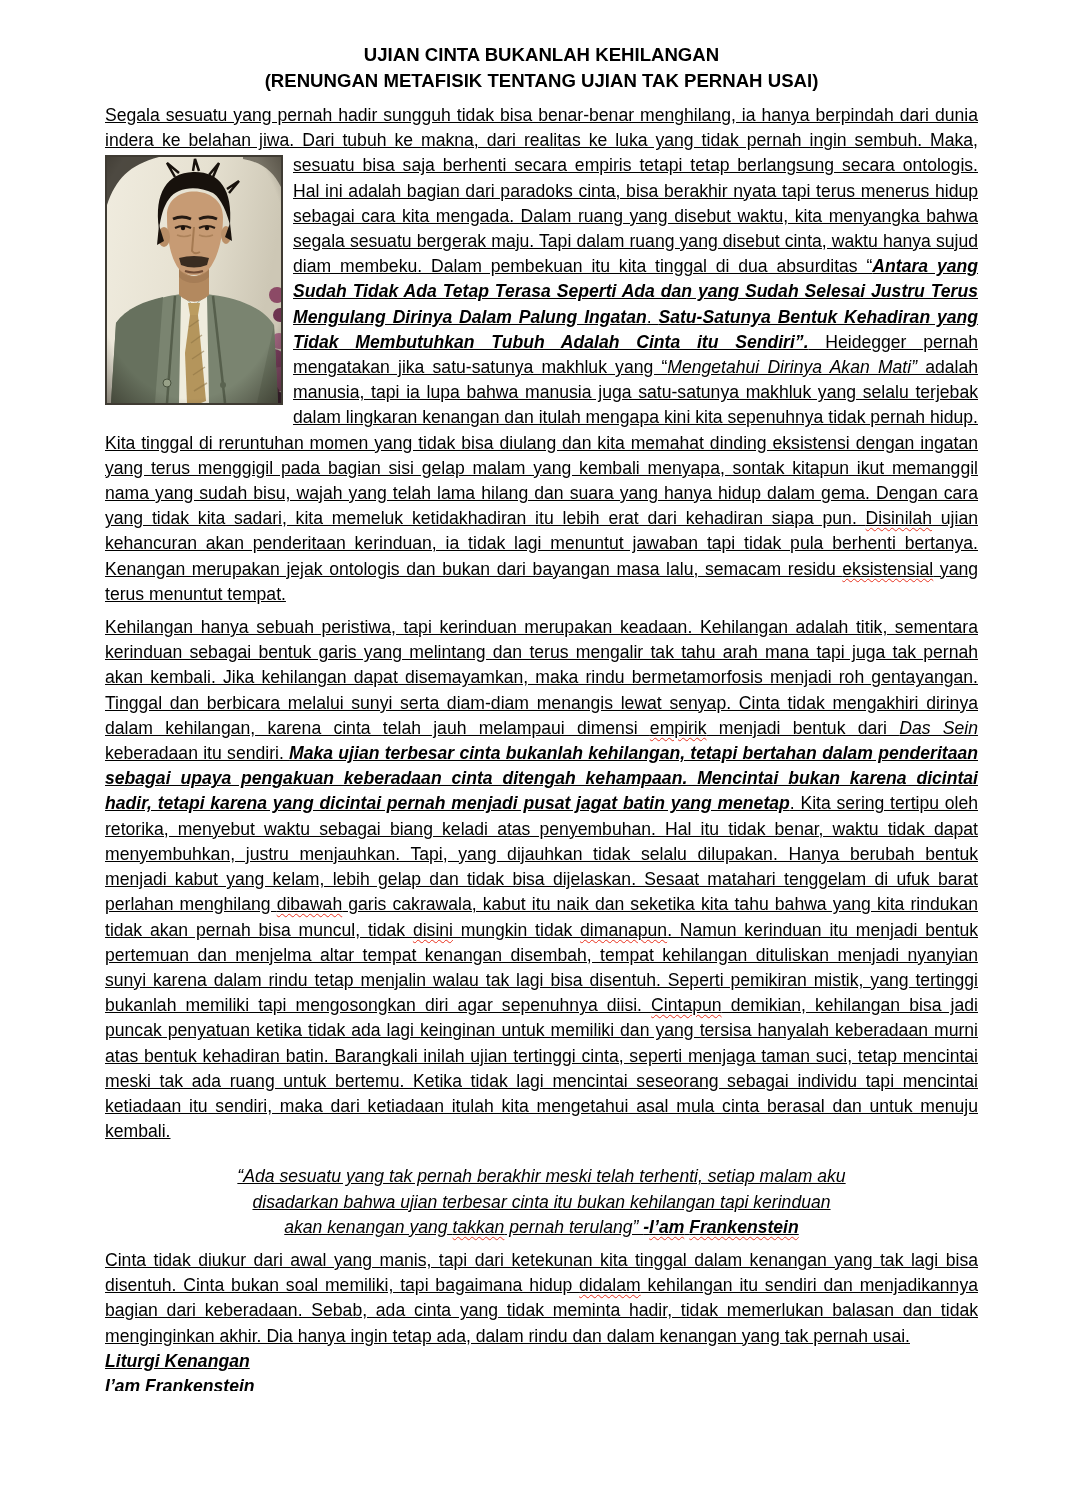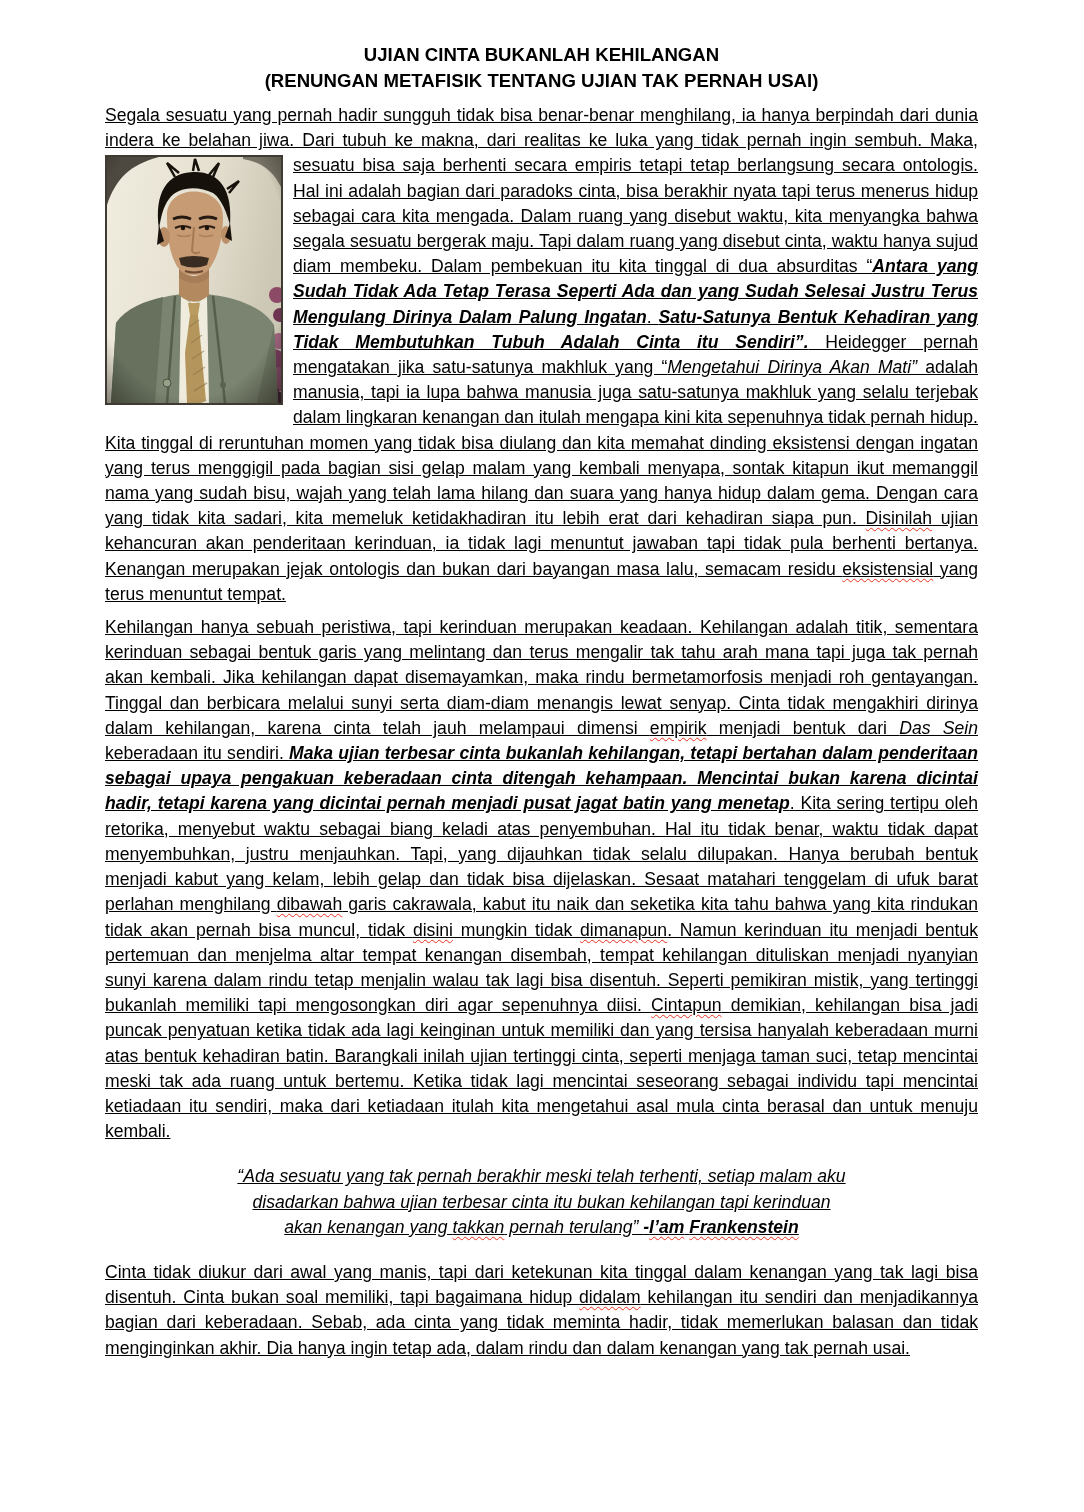--- a/index.html
+++ b/index.html
@@ -11,21 +11,21 @@
     font-family:"Liberation Sans","DejaVu Sans",sans-serif;
     color:#000;
     box-sizing:border-box;
     padding:42px 106px 0 105px;
     font-size:17.6px;
     line-height:25.2px;
   }
   .title-block{text-align:center;font-weight:bold;font-size:18.6px;line-height:26px;margin:0 0 9px 0;}
   .doc-content p{margin:0 0 8px 0;text-decoration:underline;}
   .doc-content p.para{text-align:justify;}
-  .doc-content p.quote{text-align:center;margin:20px 0 20px 0;}
+  .doc-content p.quote{text-align:center;margin:20px 0 8px 0;}
   .doc-content p.last-para{margin-bottom:0;}
   .doc-content p.sig{margin:0;text-align:left;}
   .b{font-weight:bold;}
   .i{font-style:italic;}
   .sq{
     text-decoration-line:underline;
     text-decoration-style:wavy;
     text-decoration-color:var(--sq,#e8301d);
     text-decoration-thickness:1.3px;
     text-underline-offset:3px;
@@ -111,14 +111,16 @@
       </g>
       <rect width="174" height="246" fill="url(#vig)"></rect>
       <path d="M0,0 L52,0 C22,8 9,22 0,48 Z" fill="#17130c" opacity="0.75"></path>
       <path d="M174,0 L174,30 C166,14 154,5 136,2 L136,0 Z" fill="#17130c" opacity="0.5"></path>
     </svg>
   </span>
 <span>secara ontologis. Hal ini adalah bagian dari paradoks cinta, bisa berakhir nyata tapi terus menerus hidup sebagai cara kita mengada. Dalam ruang yang disebut waktu, kita menyangka bahwa segala sesuatu bergerak maju. Tapi dalam ruang yang disebut cinta, waktu hanya sujud diam membeku. Dalam pembekuan itu kita tinggal di dua absurditas “</span><span class="b i">Antara yang Sudah Tidak Ada Tetap Terasa Seperti Ada dan yang Sudah Selesai Justru Terus Mengulang Dirinya Dalam Palung Ingatan</span><span>. </span><span class="b i">Satu-Satunya Bentuk Kehadiran yang Tidak Membutuhkan Tubuh Adalah Cinta itu Sendiri”.</span><span> Heidegger pernah mengatakan jika satu-satunya makhluk yang “</span><span class="i">Mengetahui Dirinya Akan Mati”</span><span> adalah manusia, tapi ia lupa bahwa manusia juga satu-satunya makhluk yang selalu terjebak dalam lingkaran kenangan dan itulah mengapa kini kita sepenuhnya tidak pernah hidup. Kita tinggal di reruntuhan momen yang tidak bisa diulang dan kita memahat dinding eksistensi dengan ingatan yang terus menggigil pada bagian sisi gelap malam yang kembali menyapa, sontak kitapun ikut memanggil nama yang sudah bisu, wajah yang telah lama hilang dan suara yang hanya hidup dalam gema. Dengan cara yang tidak kita sadari, kita memeluk ketidakhadiran itu lebih erat dari kehadiran siapa pun. </span><span class="sq">Disinilah</span><span> ujian kehancuran akan penderitaan kerinduan, ia tidak lagi menuntut jawaban tapi tidak pula berhenti bertanya. Kenangan merupakan jejak ontologis dan bukan dari bayangan masa lalu, semacam residu </span><span class="sq">eksistensial</span><span> yang terus menuntut tempat.</span></p>
       <p class="para"><span>Kehilangan hanya sebuah peristiwa, tapi kerinduan merupakan keadaan. Kehilangan adalah titik, sementara kerinduan sebagai bentuk garis yang melintang dan terus mengalir tak tahu arah mana tapi juga tak pernah akan kembali. Jika kehilangan dapat disemayamkan, maka rindu bermetamorfosis menjadi roh gentayangan. Tinggal dan berbicara melalui sunyi serta diam-diam menangis lewat senyap. Cinta tidak mengakhiri dirinya dalam kehilangan, karena cinta telah jauh melampaui dimensi </span><span class="sq">empirik</span><span> menjadi bentuk dari </span><span class="i">Das Sein</span><span> keberadaan itu sendiri. </span><span class="b i">Maka ujian terbesar cinta bukanlah kehilangan, tetapi bertahan dalam penderitaan sebagai upaya pengakuan keberadaan cinta ditengah kehampaan. Mencintai bukan karena dicintai hadir, tetapi karena yang dicintai pernah menjadi pusat jagat batin yang menetap</span><span>. Kita sering tertipu oleh retorika, menyebut waktu sebagai biang keladi atas penyembuhan. Hal itu tidak benar, waktu tidak dapat menyembuhkan, justru menjauhkan. Tapi, yang dijauhkan tidak selalu dilupakan. Hanya berubah bentuk menjadi kabut yang kelam, lebih gelap dan tidak bisa dijelaskan. Sesaat matahari tenggelam di ufuk barat perlahan menghilang </span><span class="sq">dibawah</span><span> garis cakrawala, kabut itu naik dan seketika kita tahu bahwa yang kita rindukan tidak akan pernah bisa muncul, tidak </span><span class="sq">disini</span><span> mungkin tidak </span><span class="sq">dimanapun</span><span>. Namun kerinduan itu menjadi bentuk pertemuan dan menjelma altar tempat kenangan disembah, tempat kehilangan dituliskan menjadi nyanyian sunyi karena dalam rindu tetap menjalin walau tak lagi bisa disentuh. Seperti pemikiran mistik, yang tertinggi bukanlah memiliki tapi mengosongkan diri agar sepenuhnya diisi. </span><span class="sq">Cintapun</span><span> demikian, kehilangan bisa jadi puncak penyatuan ketika tidak ada lagi keinginan untuk memiliki dan yang tersisa hanyalah keberadaan murni atas bentuk kehadiran batin. Barangkali inilah ujian tertinggi cinta, seperti menjaga taman suci, tetap mencintai meski tak ada ruang untuk bertemu. Ketika tidak lagi mencintai seseorang sebagai individu tapi mencintai ketiadaan itu sendiri, maka dari ketiadaan itulah kita mengetahui asal mula cinta berasal dan untuk menuju kembali.</span></p>
       <p class="quote"><span class="i">“Ada sesuatu yang tak pernah berakhir meski telah terhenti, setiap malam aku</span><br><span class="i">disadarkan bahwa ujian terbesar cinta itu bukan kehilangan tapi kerinduan</span><br><span class="i">akan kenangan yang </span><span class="i sq">takkan</span><span class="i"> pernah terulang” </span><span class="b i">-</span><span class="b i sq">I’am</span><span class="b i"> </span><span class="b i sq">Frankenstein</span></p>
       <p class="para last-para"><span>Cinta tidak diukur dari awal yang manis, tapi dari ketekunan kita tinggal dalam kenangan yang tak lagi bisa disentuh. Cinta bukan soal memiliki, tapi bagaimana hidup </span><span class="sq">didalam</span><span> kehilangan itu sendiri dan menjadikannya bagian dari keberadaan. Sebab, ada cinta yang tidak meminta hadir, tidak memerlukan balasan dan tidak menginginkan akhir. Dia hanya ingin tetap ada, dalam rindu dan dalam kenangan yang tak pernah usai.</span></p>
+      <p class="sig"><span class="b i">Liturgi Kenangan</span></p>
+      <p class="sig"><span class="b i sq">I’am</span><span class="b i"> </span><span class="b i sq">Frankenstein</span></p>
     </div>
 </div>
 
 </body></html>

